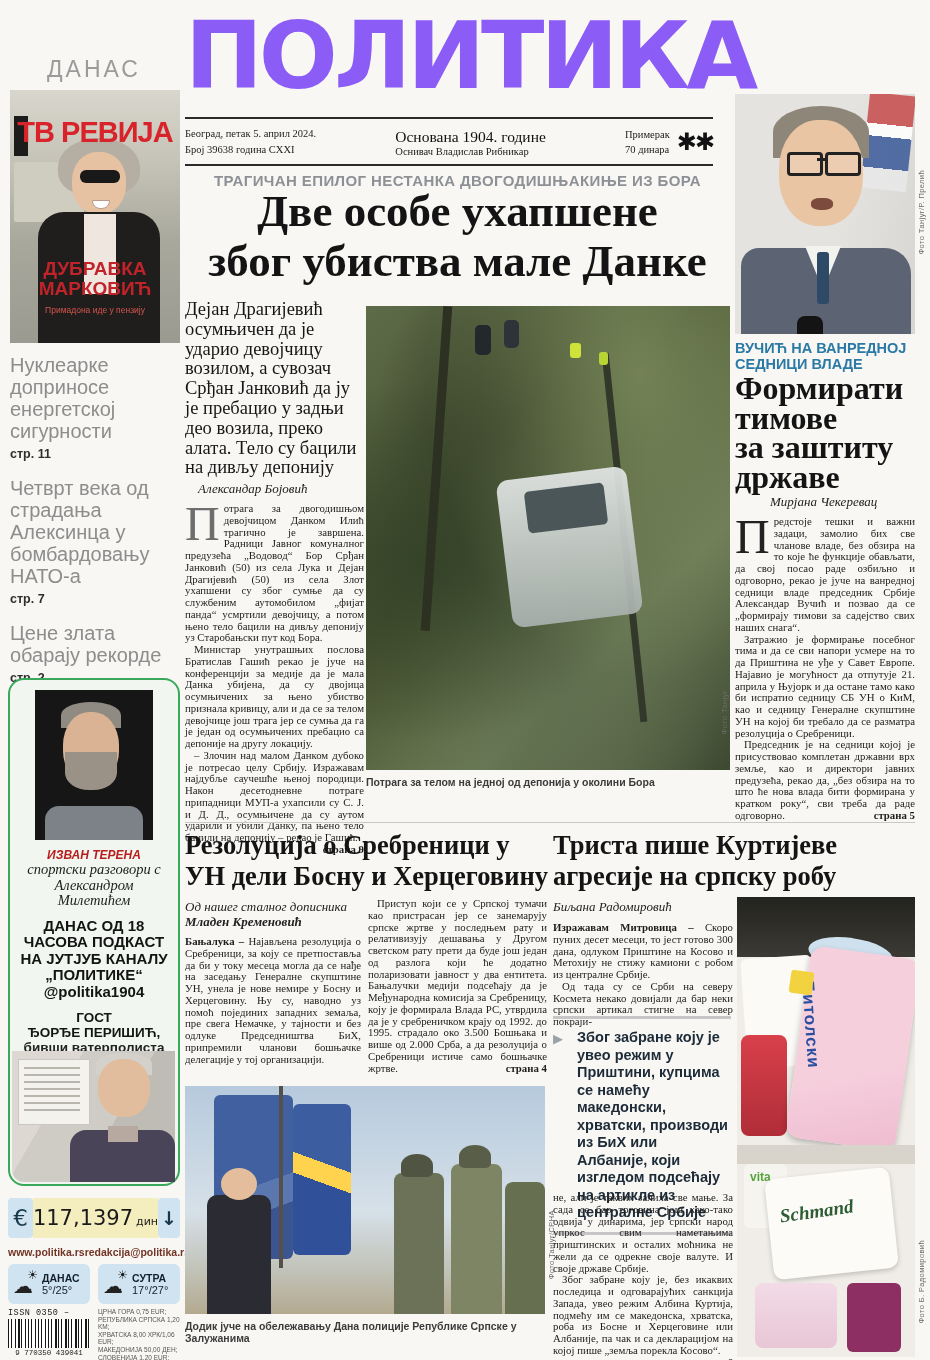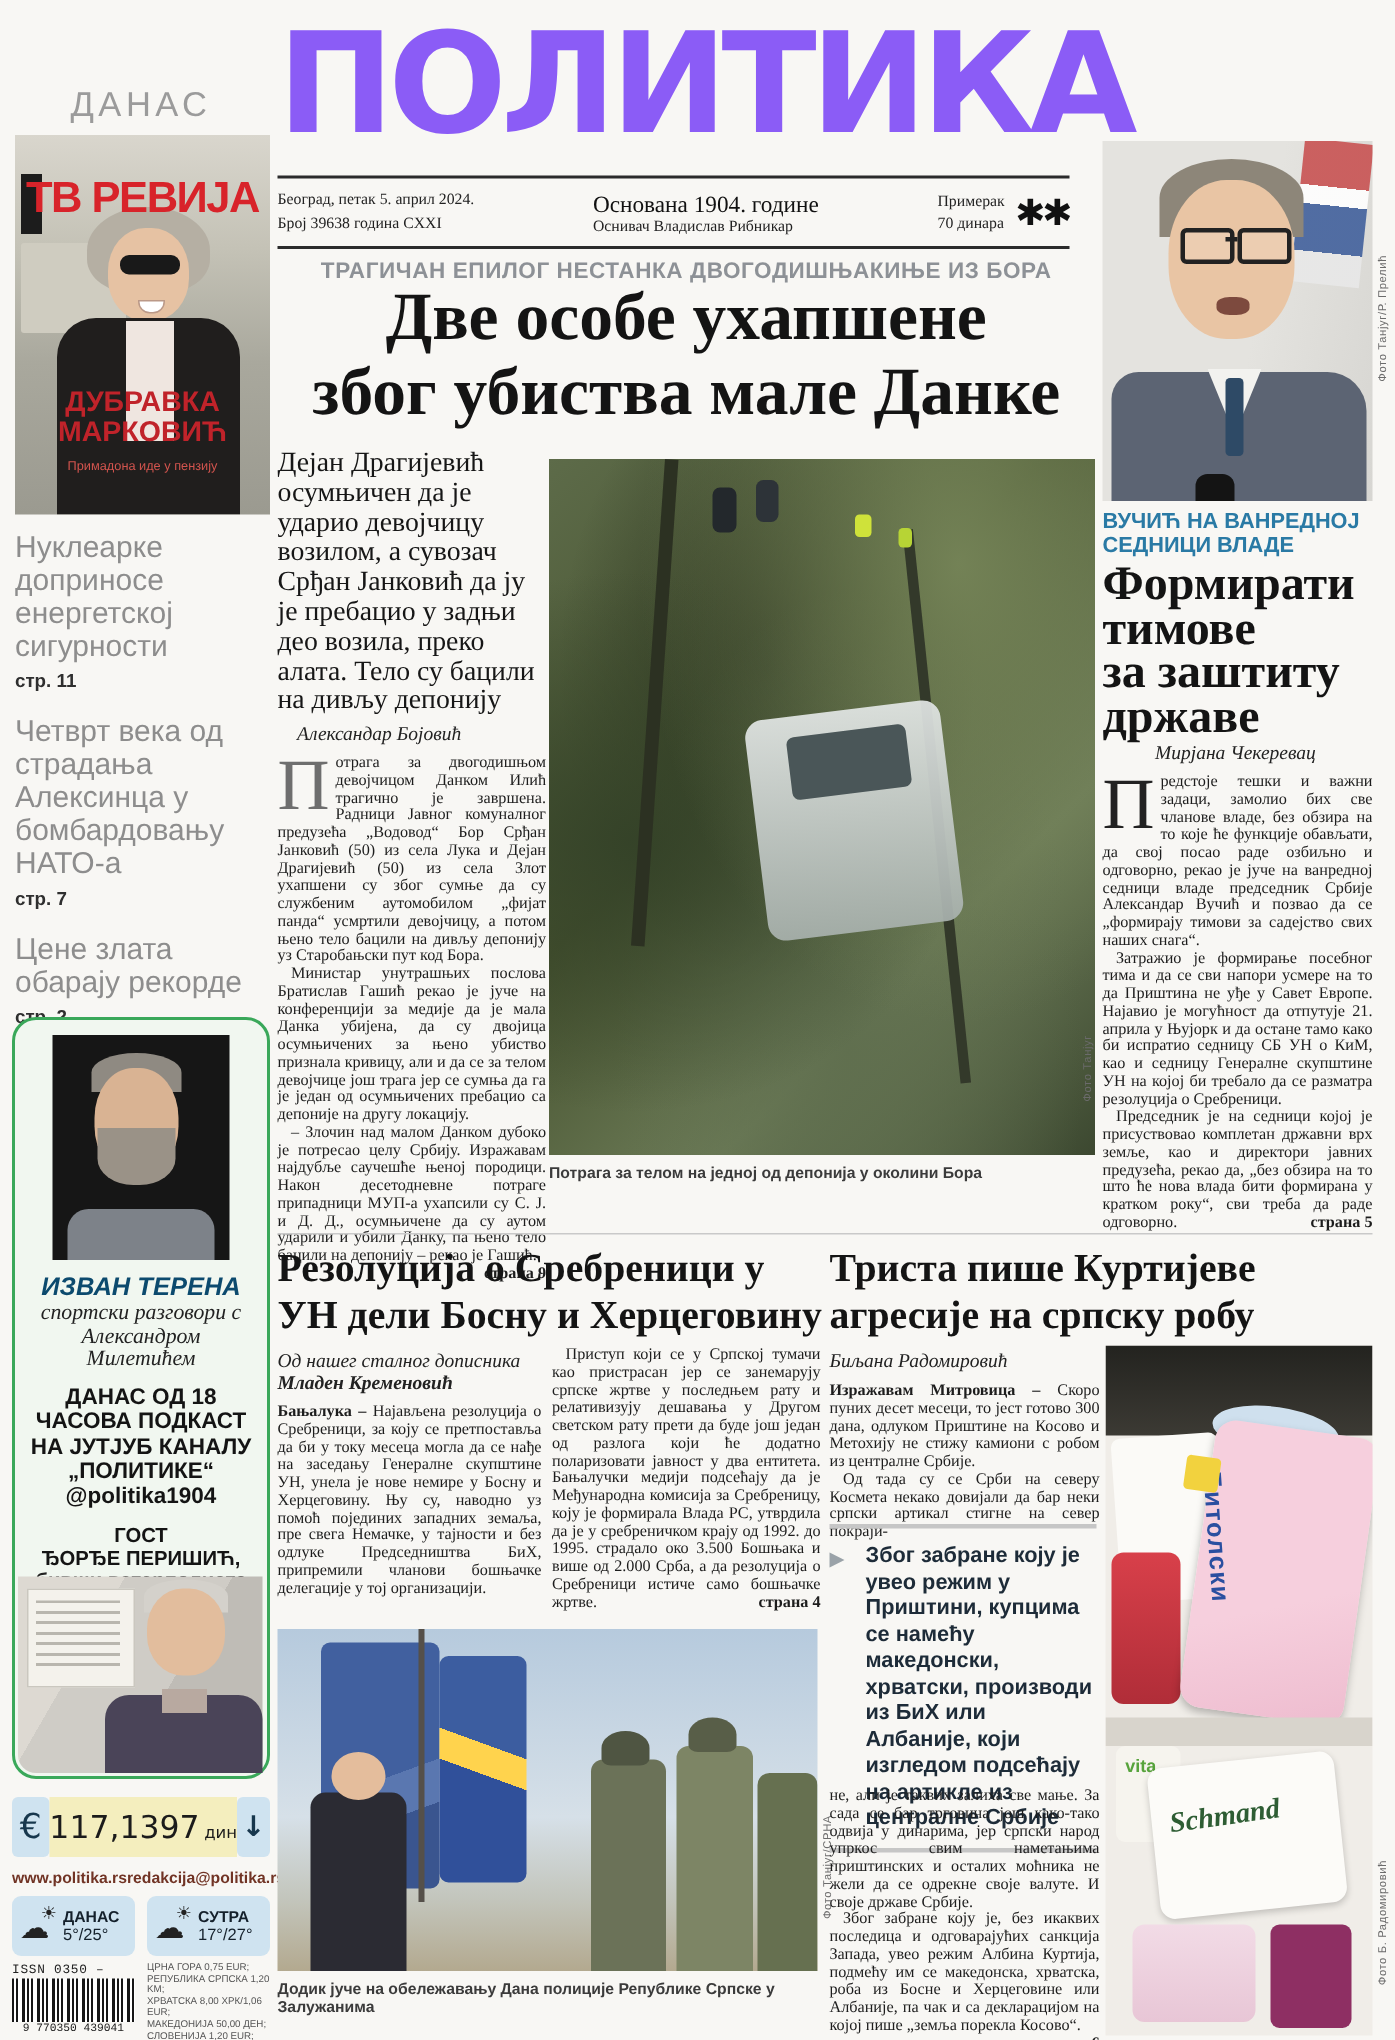--- a/index.html
+++ b/index.html
@@ -53,21 +53,21 @@
   .tv-title{position:absolute;top:26px;left:0;width:100%;text-align:center;
             font-family:"Liberation Sans",sans-serif;font-weight:bold;font-size:29px;color:#d8232a;letter-spacing:-1px;}
   .tv-person{position:absolute;bottom:44px;left:0;width:100%;text-align:center;
              font-family:"Liberation Sans",sans-serif;font-weight:bold;font-size:19px;line-height:20px;color:#c0232a;}
   .tv-sub{position:absolute;bottom:28px;left:0;width:100%;text-align:center;
           font-family:"Liberation Sans",sans-serif;font-size:8.5px;color:#d2544e;}
   
   .greenbox{left:8px;top:678px;width:172px;height:508px;box-sizing:border-box;
             border:2.5px solid #3aa85a;border-radius:16px;background:#f1f7f0;}
   .pod-title{margin-top:8px;text-align:center;font-family:"Liberation Sans",sans-serif;
-             font-weight:bold;font-style:italic;font-size:17px;color:#0c4a6e;}
+             font-weight:bold;font-style:italic;font-size:12px;color:#b91c1c;}
   .pod-sub{text-align:center;font-style:italic;font-size:14.5px;line-height:15.5px;color:#222;}
   .pod-ann{margin-top:9px;text-align:center;font-family:"Liberation Sans",sans-serif;
            font-weight:bold;font-size:15px;line-height:16.5px;color:#141414;}
   .pod-guest{margin-top:10px;text-align:center;font-family:"Liberation Sans",sans-serif;
              font-weight:bold;font-size:13.5px;line-height:15px;color:#141414;}
   .pod-role{text-align:center;font-family:"Liberation Sans",sans-serif;font-size:13.5px;font-weight:bold;color:#222;}
   
   .exchange{left:8px;top:1198px;width:172px;height:40px;display:flex;}
   .ex-euro{width:34px;background:#cfe3f0;border-radius:4px;display:flex;align-items:center;justify-content:center;
            font-family:"DejaVu Sans",sans-serif;font-size:23px;color:#17374d;}

